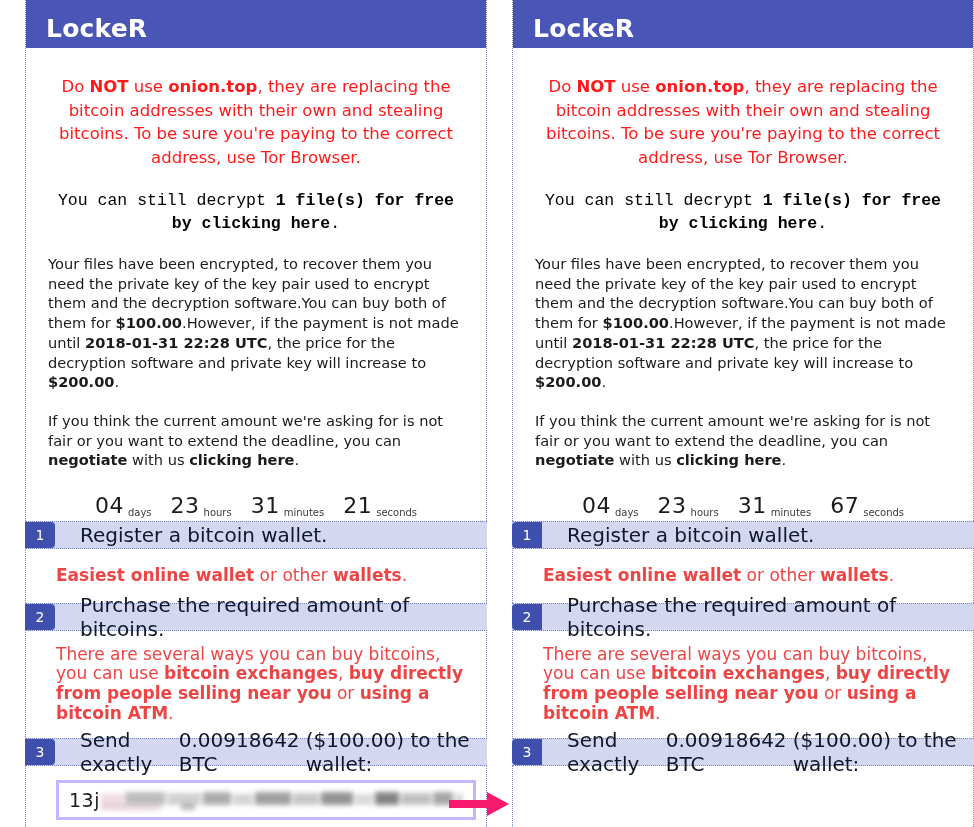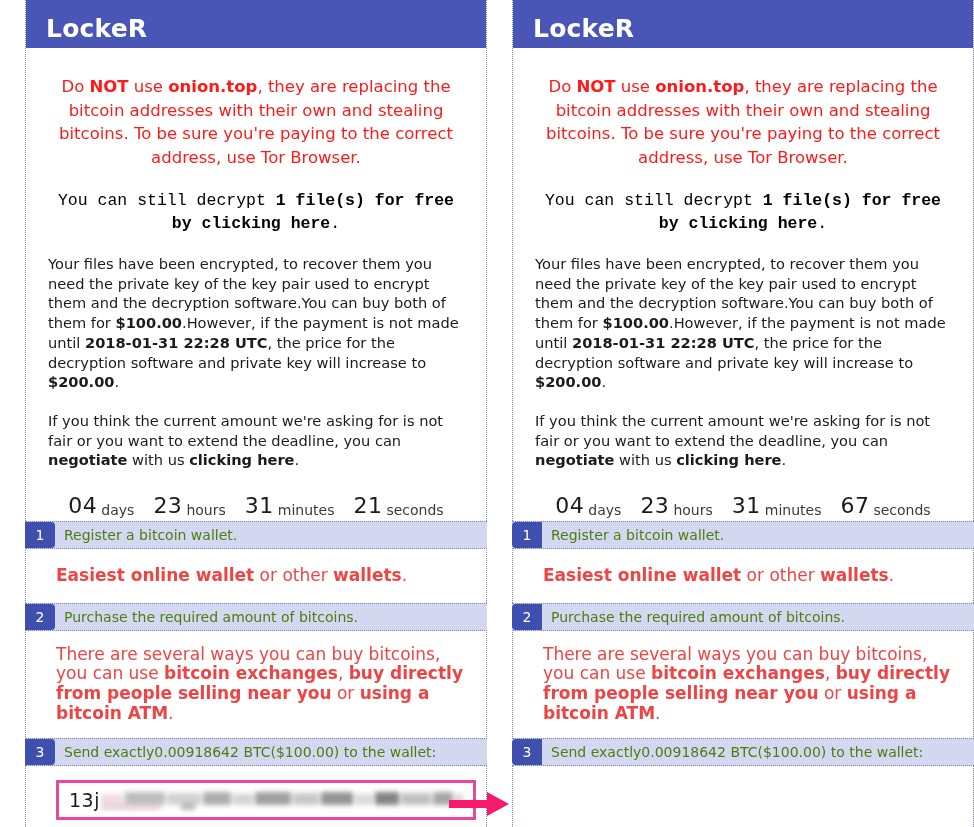--- a/index.html
+++ b/index.html
@@ -87,21 +87,21 @@
     margin: 23px 0 0 0;
     padding-bottom: 3px;
   }
   .cd-unit { display: flex; align-items: flex-end; gap: 4px; }
   .cd-num {
     font-size: 22px;
     color: #1b1b1b;
     letter-spacing: .5px;
   }
   .cd-lab {
-    font-size: 14px;
+    font-size: 10px;
     color: #3a3a3a;
   }
 
   
   .step-head {
     display: flex;
     align-items: stretch;
     background: #d3d8f0;
     border-top: 1px dotted #7b86c4;
     border-bottom: 1px dotted #7b86c4;
@@ -118,41 +118,41 @@
     align-items: center;
     justify-content: center;
     border-radius: 4px 0 0 4px;
     flex: 0 0 30px;
   }
   .panel.left .step-num { border-radius: 0 4px 4px 0; }
   .step-text {
     flex: 1;
     display: flex;
     align-items: center;
-    padding-left: 9px;
-    color: #4d7c0f;
-    font-size: 14px;
+    padding-left: 25px;
+    color: #0f172a;
+    font-size: 20px;
   }
   .step-text b { font-weight: normal; }
 
   .step-body {
     color: #ef4444;
     font-size: 17px;
     line-height: 19.7px;
     padding: 14px 6px 14px 14px;
   }
   .step-body b { font-weight: bold; }
   .step-body.one { padding: 17px 6px 17px 14px; }
 
   
   .addr-wrap {
     padding: 14px 6px 0 14px;
   }
   .addr-box {
-    border: 3px solid #ec4899;
+    border: 3px solid #c4b5fd;
     background: #ffffff;
     height: 40px;
     display: flex;
     align-items: center;
     padding: 0 10px;
     width: 425px;
   }
   .addr-text {
     font-size: 19px;
     color: #1b1b1b;

